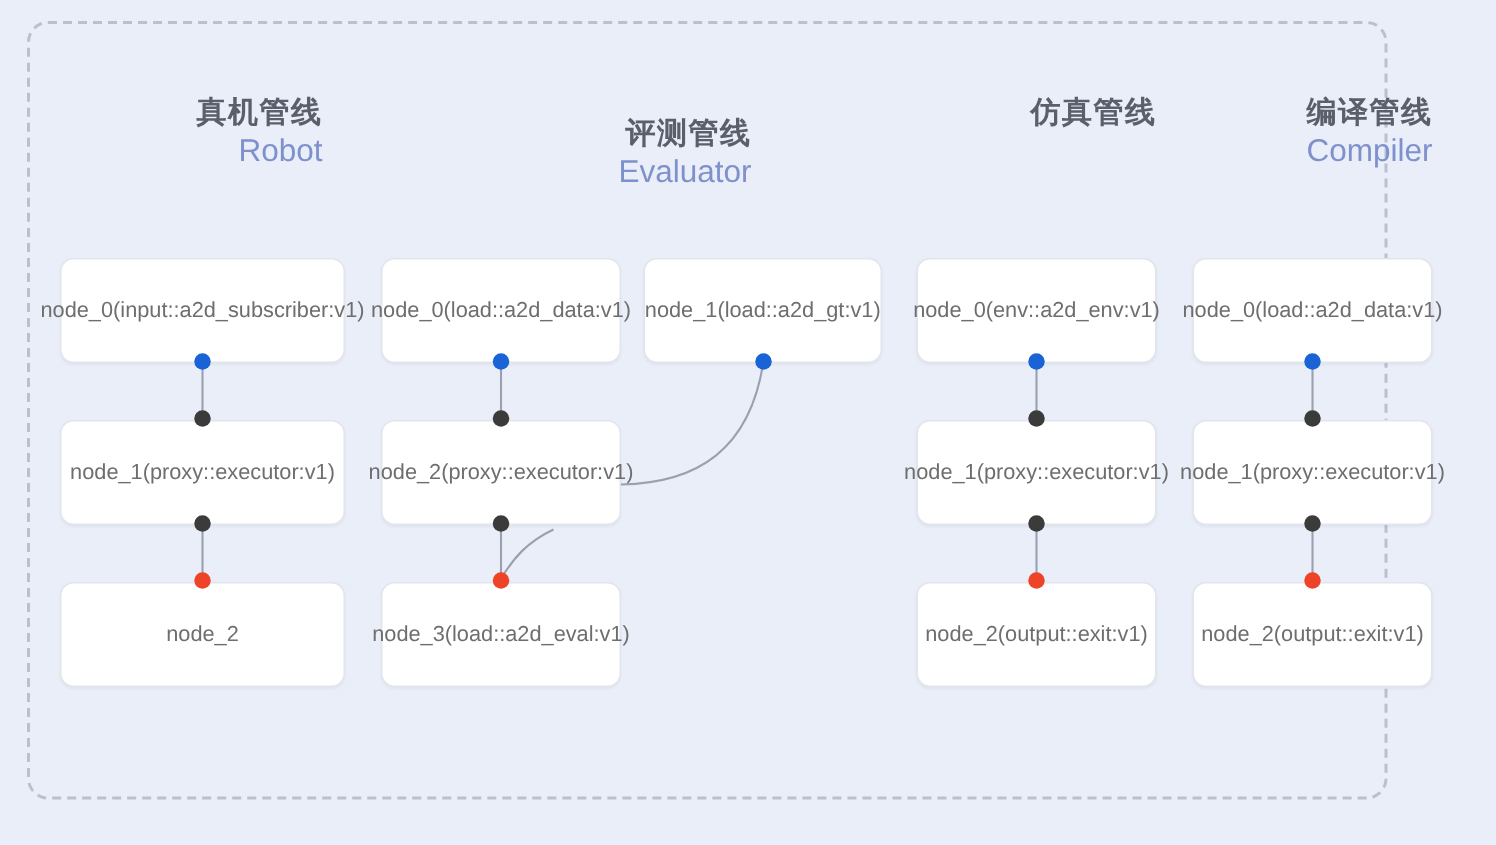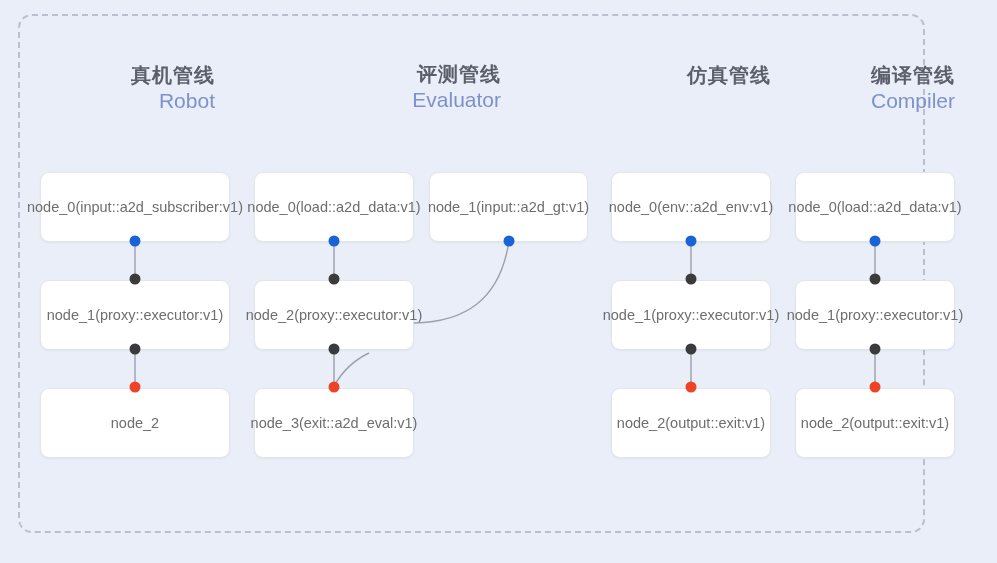--- a/index.html
+++ b/index.html
@@ -126,21 +126,21 @@
 
   <line class="edge" x1="875" y1="241" x2="875" y2="278"></line>
   <line class="edge" x1="875" y1="349" x2="875" y2="386"></line>
 </svg>
 
 <div class="col-header" style="left:55px; top:62px; width:160px;">
   <div class="cn">真机管线</div>
   <div class="en">Robot</div>
 </div>
 
-<div class="col-header" style="left:341px; top:61px; width:160px;">
+<div class="col-header" style="left:341px; top:76px; width:160px;">
   <div class="cn">评测管线</div>
   <div class="en">Evaluator</div>
 </div>
 
 <div class="col-header" style="left:611px; top:62px; width:160px;">
   <div class="cn">仿真管线</div>
 </div>
 
 <div class="col-header" style="left:795px; top:62px; width:160px;">
   <div class="cn">编译管线</div>
@@ -166,34 +166,34 @@
 <div class="port red" style="left:135px; top:387px;"></div>
 
 <div class="node" style="left:254px; top:172px; width:160px; height:70px;">
   <div class="node-id">node_0</div>
   <div class="node-type">(load::a2d_data:v1)</div>
 </div>
 <div class="port blue" style="left:334px; top:241px;"></div>
 
 <div class="node" style="left:429px; top:172px; width:159px; height:70px;">
   <div class="node-id">node_1</div>
-  <div class="node-type">(input::a2d_gt:v1)</div>
+  <div class="node-type">(load::a2d_gt:v1)</div>
 </div>
 <div class="port blue" style="left:509px; top:241px;"></div>
 
 <div class="node" style="left:254px; top:280px; width:160px; height:70px;">
   <div class="node-id">node_2</div>
   <div class="node-type">(proxy::executor:v1)</div>
 </div>
 <div class="port dark" style="left:334px; top:279px;"></div>
 <div class="port dark" style="left:334px; top:349px;"></div>
 
 <div class="node" style="left:254px; top:388px; width:160px; height:70px;">
   <div class="node-id">node_3</div>
-  <div class="node-type">(exit::a2d_eval:v1)</div>
+  <div class="node-type">(load::a2d_eval:v1)</div>
 </div>
 <div class="port red" style="left:334px; top:387px;"></div>
 
 <div class="node" style="left:611px; top:172px; width:160px; height:70px;">
   <div class="node-id">node_0</div>
   <div class="node-type">(env::a2d_env:v1)</div>
 </div>
 <div class="port blue" style="left:691px; top:241px;"></div>
 
 <div class="node" style="left:611px; top:280px; width:160px; height:70px;">

